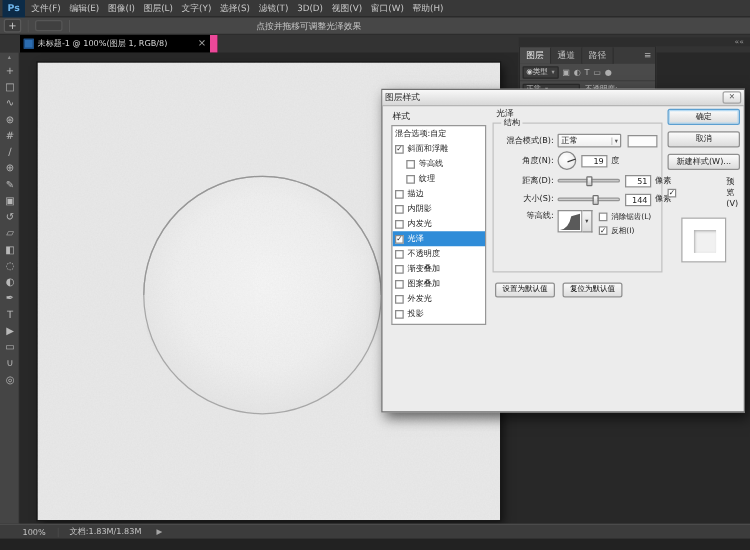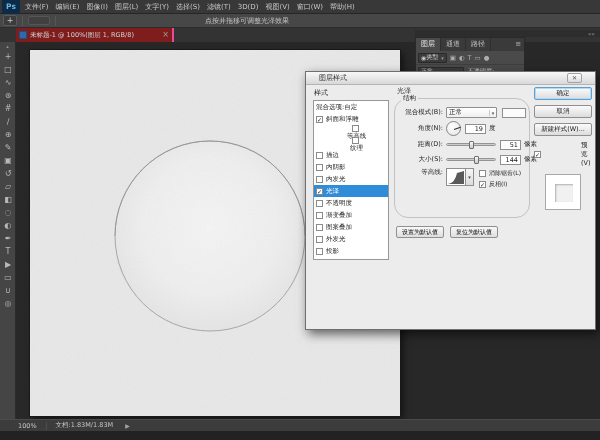--- a/index.html
+++ b/index.html
@@ -15,22 +15,22 @@
 
   .optionsbar { position:absolute; left:0; top:14px; width:600px; height:14px; background:#474747;
                 border-bottom:1px solid #2c2c2c; display:flex; align-items:center; z-index:5; }
   .opt-tool { width:14px; height:11px; margin-left:3px; border:1px solid #5a5a5a; background:#3c3c3c;
               color:#cfcfcf; font-size:8px; line-height:9px; text-align:center; border-radius:2px; }
   .opt-sep { width:1px; height:10px; background:#353535; border-right:1px solid #565656; margin:0 5px; }
   .opt-box { width:22px; height:9px; border:1px solid #565656; background:#404040; border-radius:2px; }
   .opt-hint { position:absolute; left:205px; color:#c6c6c6; font-size:7px; white-space:nowrap; }
 
   .tabbar { position:absolute; left:0; top:28px; width:600px; height:14px; background:#333333; z-index:4; }
-  .doc-tab { position:absolute; left:16px; top:0; height:14px; width:158px; background:#7f1d1d;
-             border-right:2px solid #ec4899; display:flex; align-items:center; padding:0 3px; }
+  .doc-tab { position:absolute; left:16px; top:0; height:14px; width:158px; background:#000000;
+             border-right:6px solid #ec4899; display:flex; align-items:center; padding:0 3px; }
   .doc-icon { width:8px; height:8px; background:#2b6cb0; border:1px solid #1d4e85; flex:none; }
   .doc-title { color:#d4d4d4; font-size:6.5px; margin-left:3px; white-space:nowrap; overflow:hidden; flex:1; }
   .doc-close { color:#9f9f9f; font-size:8px; margin-left:2px; line-height:8px; }
 
   
   .toolbar { position:absolute; left:0; top:42px; width:16px; height:377px; background:#454545;
              border-right:1px solid #2b2b2b; padding-top:2px; z-index:4; }
   .tool-collapse { height:6px; color:#8f8f8f; font-size:5px; text-align:center; line-height:5px; }
   .tool { width:16px; height:13px; color:#b8b8b8; font-size:8px; text-align:center; line-height:13px; }
 
@@ -53,37 +53,37 @@
   .pcombo { display:flex; align-items:center; background:#3c3c3c; border:1px solid #2a2a2a; height:10px;
             font-size:6px; color:#cccccc; padding:0 2px; border-radius:1px; white-space:nowrap; }
   .pcombo .arrow { margin-left:3px; font-size:5px; color:#9c9c9c; }
   .picon { color:#aeaeae; font-size:6.5px; margin-left:3px; line-height:10px; }
   .plabel { color:#c4c4c4; font-size:6px; margin-left:4px; white-space:nowrap; overflow:hidden; }
 
   
   .dialog { position:absolute; left:305px; top:71px; width:291px; height:259px; background:#ececec;
             border:1px solid #6f6f6f; box-shadow:3px 4px 10px rgba(0,0,0,.6); z-index:10; color:#1d1d1d; }
   .dlg-title { height:13px; background:linear-gradient(#f8f8f8,#d8d8d8); border-bottom:1px solid #b5b5b5;
-               display:flex; align-items:center; padding:0 13px; font-size:7px; color:#2e2e2e; }
+               display:flex; align-items:center; padding:0 2px; font-size:7px; color:#2e2e2e; }
   .dlg-close { margin-left:auto; width:15px; height:10px; border:1px solid #a3a3a3; border-radius:2px;
                background:linear-gradient(#fdfdfd,#dcdcdc); font-size:6px; line-height:8px; text-align:center; color:#555; }
 
   .styles-col { position:absolute; left:7px; top:16px; width:76px; }
   .styles-header { font-size:7px; margin:0 0 2px 1px; color:#1d1d1d; }
   .styles-box { background:#ffffff; border:1px solid #979797; height:160px; overflow:hidden; }
   .style-row { display:flex; align-items:center; height:12px; padding-left:2px; font-size:6.5px; color:#1d1d1d; white-space:nowrap; }
-  .style-row.indent { padding-left:11px;flex-direction:column; }
+  .style-row.indent { padding-left:11px; }
   .style-row.selected { background:#2f8cd8; color:#ffffff; }
   .cb { width:7px; height:7px; border:1px solid #8a8a8a; background:#ffffff; margin-right:3px;
         font-size:6px; line-height:6px; text-align:center; color:#222; flex:none; }
 
   .main-col { position:absolute; left:88px; top:14px; width:136px; height:238px; }
   .section-title { font-size:7px; margin-left:3px; color:#1d1d1d; }
   .group { position:absolute; left:0; top:12px; width:136px; height:120px; border:1px solid #c2c2c2;
-           border-radius:14px; padding:6px 3px 0 3px; background:#ececec; }
+           border-radius:0; padding:6px 3px 0 3px; background:#ececec; }
   .group-legend { position:absolute; top:-5px; left:6px; background:#ececec; padding:0 2px; font-size:6.5px; }
   .frow { display:flex; align-items:center; height:15px; font-size:6.5px; }
   .flabel { width:48px; text-align:right; padding-right:3px; flex:none; white-space:nowrap; }
   .combo { width:52px; height:11px; border:1px solid #8f8f8f; background:linear-gradient(#ffffff,#efefef);
            display:flex; align-items:center; font-size:6.5px; padding-left:2px; border-radius:1px; }
   .combo .arrow { margin-left:auto; font-size:5px; color:#555; padding:0 2px; border-left:1px solid #c9c9c9; }
   .swatch { width:24px; height:10px; border:1px solid #8f8f8f; background:#fcfcfc; margin-left:5px; }
   .slider { position:relative; width:50px; height:3px; background:linear-gradient(#b9b9b9,#e0e0e0);
             border:1px solid #949494; border-radius:2px; margin-right:4px; flex:none; }
   .thumb { position:absolute; top:-3px; width:5px; height:8px; background:linear-gradient(#fbfbfb,#c9c9c9);

